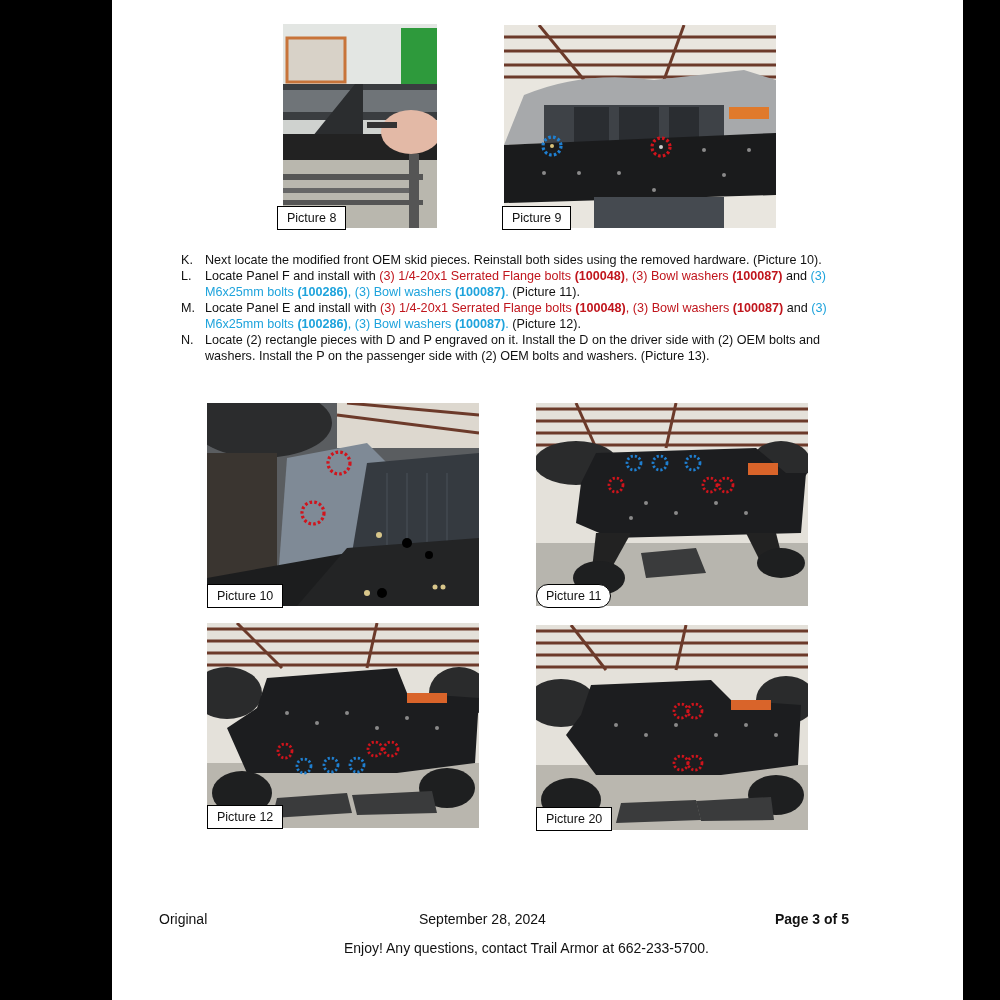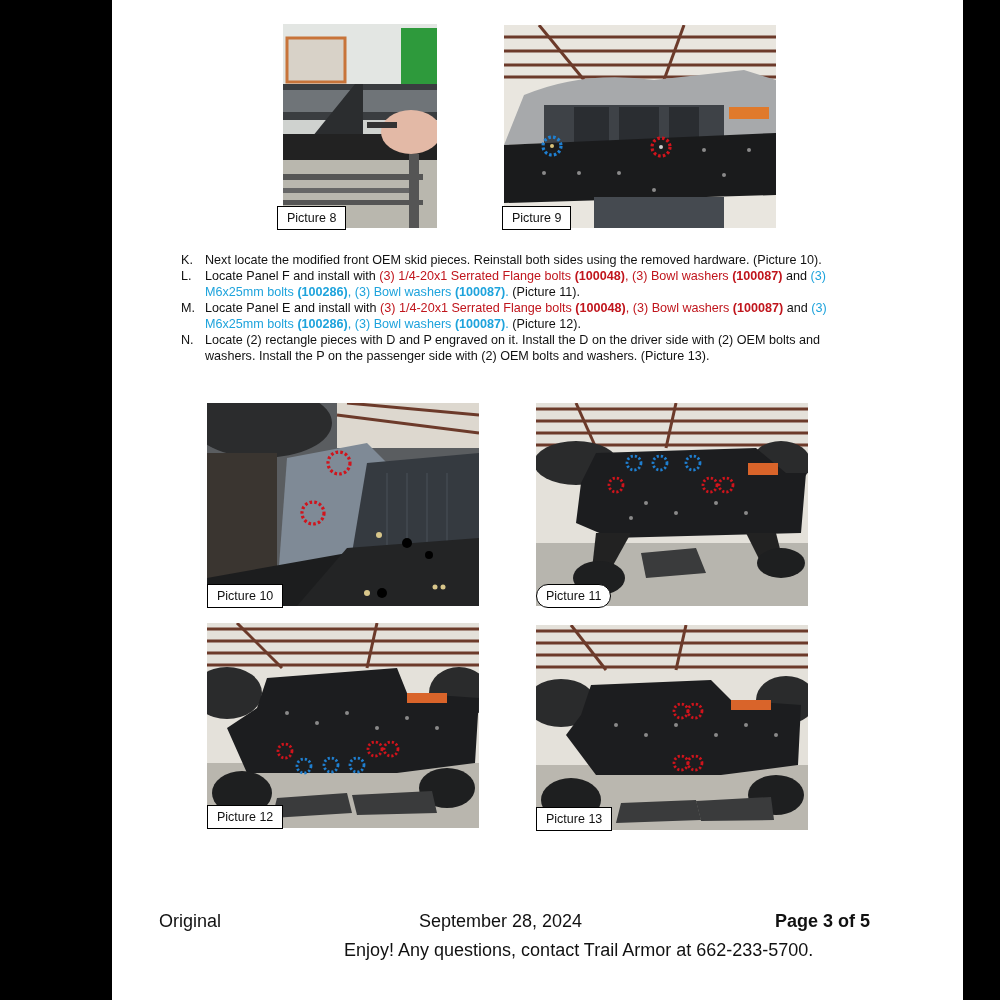--- a/index.html
+++ b/index.html
@@ -10,21 +10,21 @@
   .photo svg { position:absolute; left:0; top:0; width:100%; height:100%; }
   .caption { position:absolute; background:#fff; border:1px solid #000; font-size:12.5px;
              color:#111; padding:0 9px; line-height:22px; height:22px; white-space:nowrap; }
   .steps { position:absolute; left:69px; top:252px; width:660px; font-size:12.6px; line-height:16px; color:#111; }
   .step { display:flex; }
   .step .letter { width:24px; flex:0 0 24px; }
   .step .body { flex:1; }
   .red { color:#c0151c; }
   .blue { color:#1ea3dc; }
   b { font-weight:bold; }
-  .footer { position:absolute; font-size:18px; color:#111; }
+  .footer { position:absolute; font-size:14px; color:#111; }
 </style>
 </head>
 <body>
 
 <div class="page">
 
   <div class="photo" style="left:171px; top:24px; width:154px; height:204px;">
     <svg viewBox="0 0 154 204" preserveAspectRatio="none">
       <rect x="0" y="0" width="154" height="204" fill="#cfd2cf"></rect>
       <rect x="0" y="0" width="154" height="60" fill="#e3e6e3"></rect>
@@ -242,19 +242,19 @@
           <circle cx="180" cy="110" r="2"></circle>
           <circle cx="210" cy="100" r="2"></circle>
           <circle cx="240" cy="110" r="2"></circle>
         </g>
       <circle cx="145" cy="86" r="7" fill="none" stroke="#d0141c" stroke-width="2.8" stroke-dasharray="2.2 2"></circle>
       <circle cx="159" cy="86" r="7" fill="none" stroke="#d0141c" stroke-width="2.8" stroke-dasharray="2.2 2"></circle>
       <circle cx="145" cy="138" r="7" fill="none" stroke="#d0141c" stroke-width="2.8" stroke-dasharray="2.2 2"></circle>
       <circle cx="159" cy="138" r="7" fill="none" stroke="#d0141c" stroke-width="2.8" stroke-dasharray="2.2 2"></circle>
     </svg>
   </div>
-  <div class="caption" style="left:424px; top:807px;">Picture 13</div>
+  <div class="caption" style="left:424px; top:807px;">Picture 20</div>
 
   <div class="footer" style="left:47px; top:911px;">Original</div>
   <div class="footer" style="left:307px; top:911px;text-align:right;">September 28, 2024</div>
   <div class="footer" style="left:663px; top:911px;font-weight:bold;">Page 3 of 5</div>
   <div class="footer" style="left:232px; top:940px;">Enjoy!  Any questions, contact Trail Armor at 662-233-5700.</div>
 </div>
 
 </body></html>

